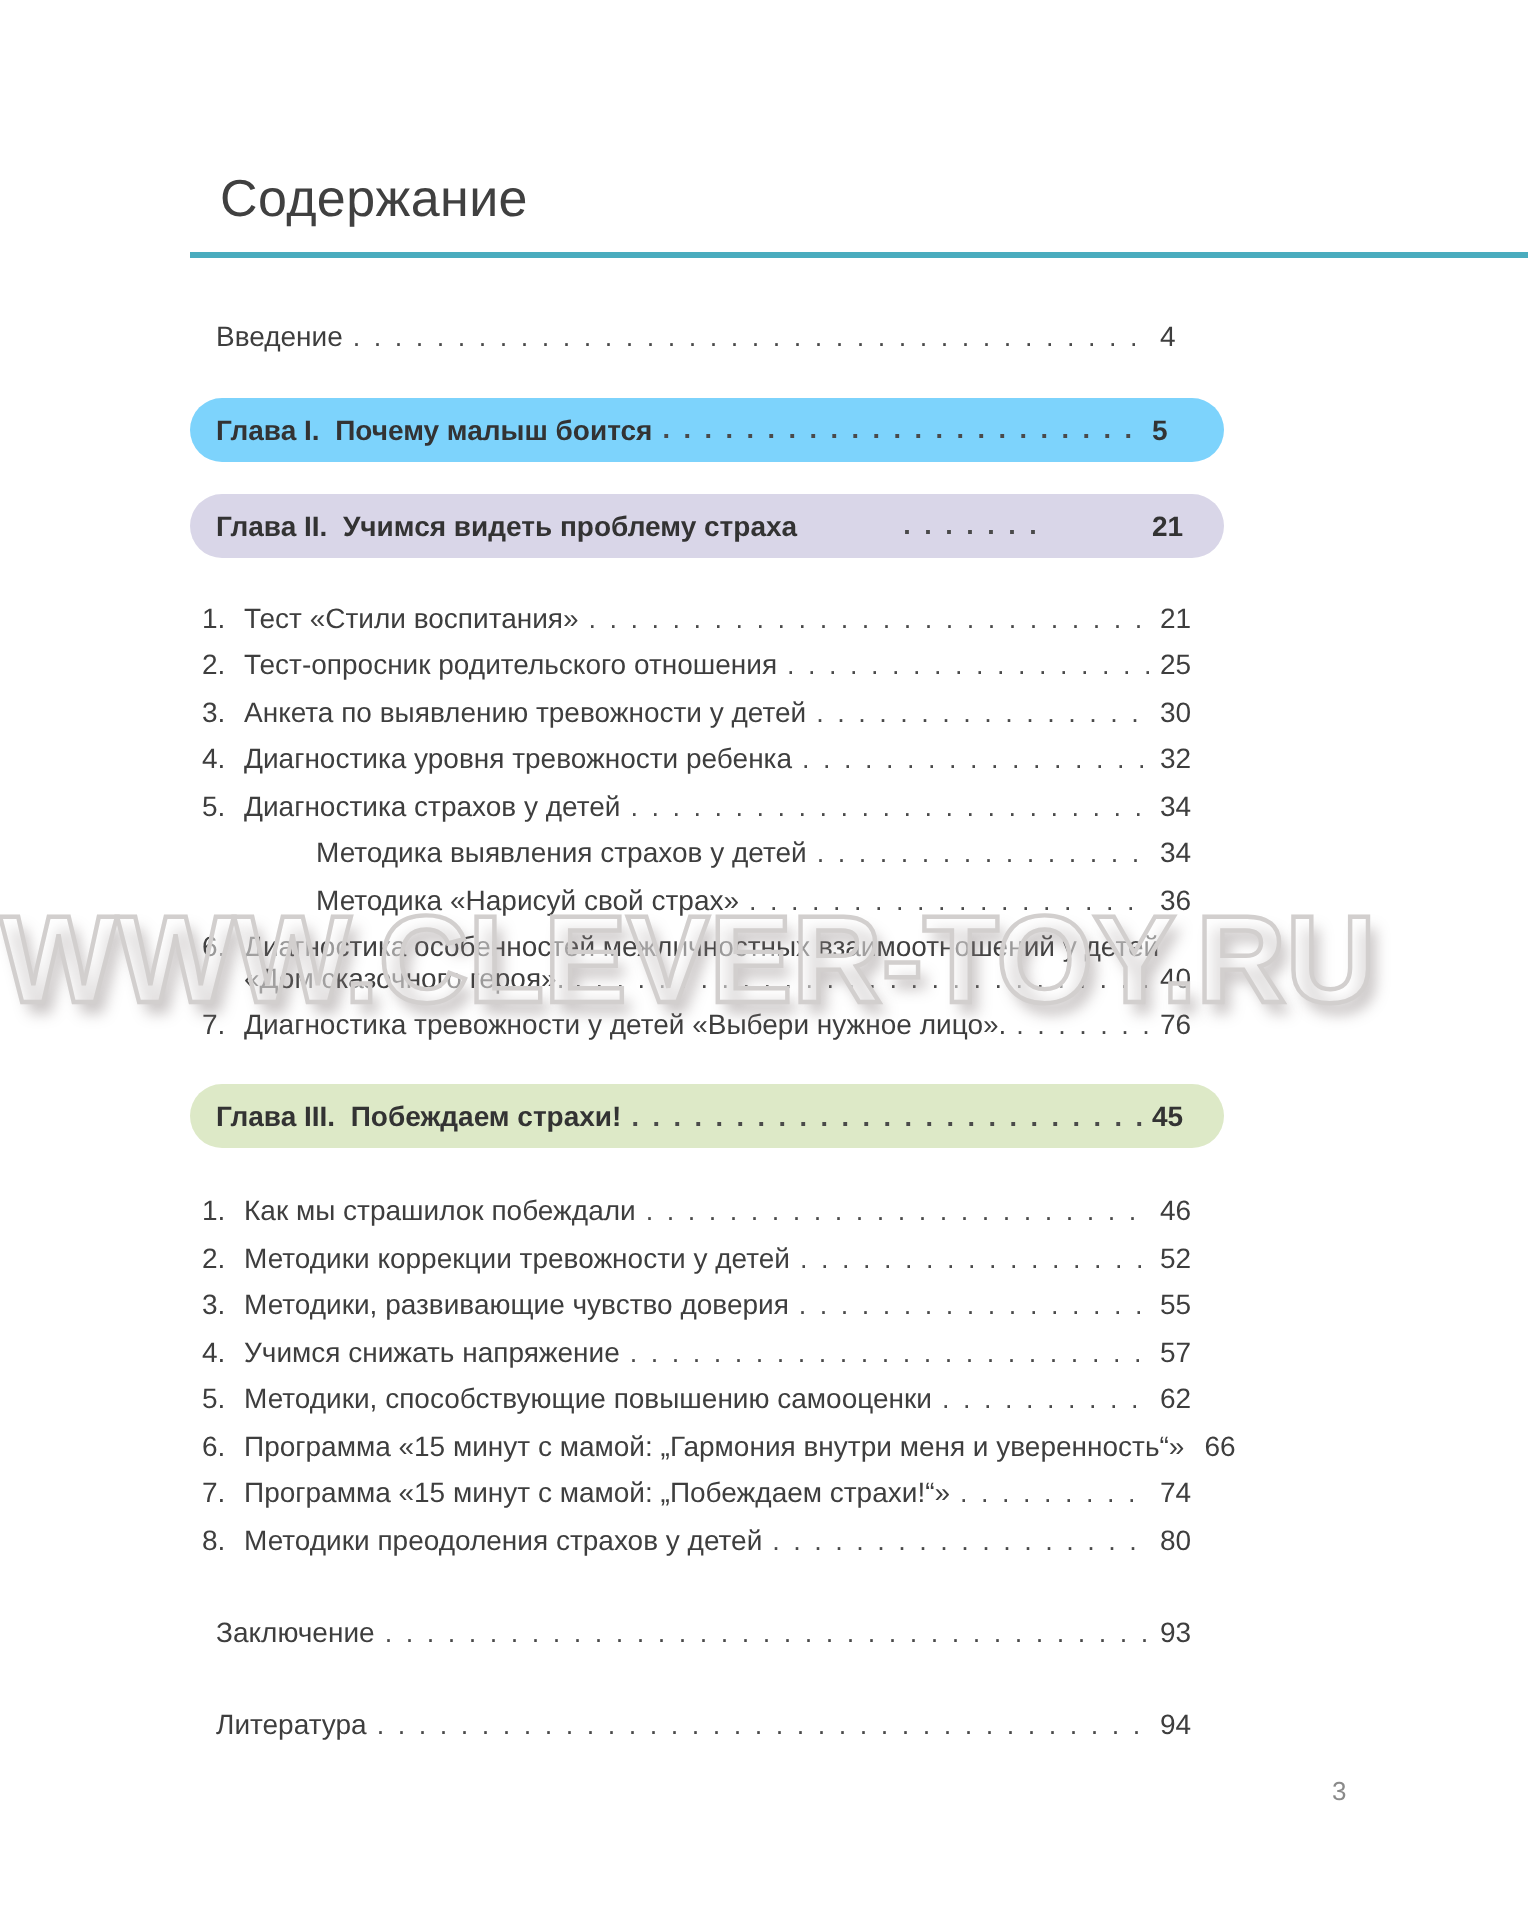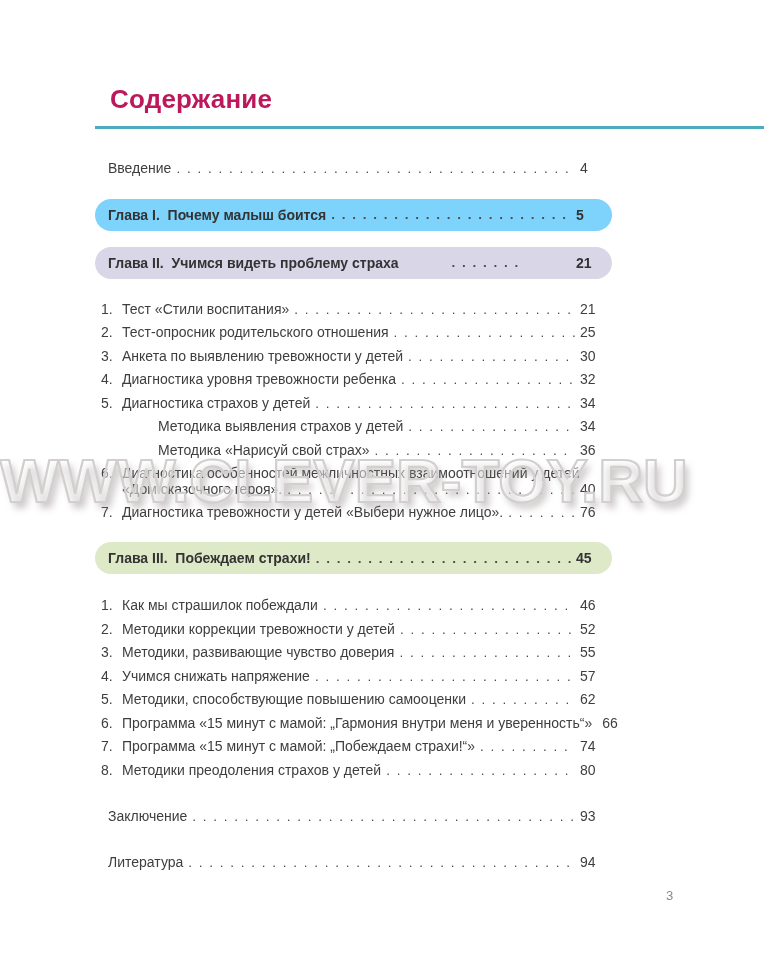--- a/index.html
+++ b/index.html
@@ -6,21 +6,21 @@
   .page{
     position:relative;
     width:764px;height:960px;
     background:#ffffff;
     overflow:hidden;
     font-family:"Liberation Sans","DejaVu Sans",sans-serif;
     color:#3e3e3e;
   }
   .title{
     position:absolute;left:110px;top:84px;margin:0;
-    font-size:26px;font-weight:700;color:#be185d;
+    font-size:26px;font-weight:400;color:#404040;
     letter-spacing:0.2px;
   }
   .title-rule{
     position:absolute;left:95px;right:0;top:126px;height:3px;
     background:#4aacbe;
   }
   .content{
     position:absolute;left:95px;top:0;width:517px;
   }
   .row{

